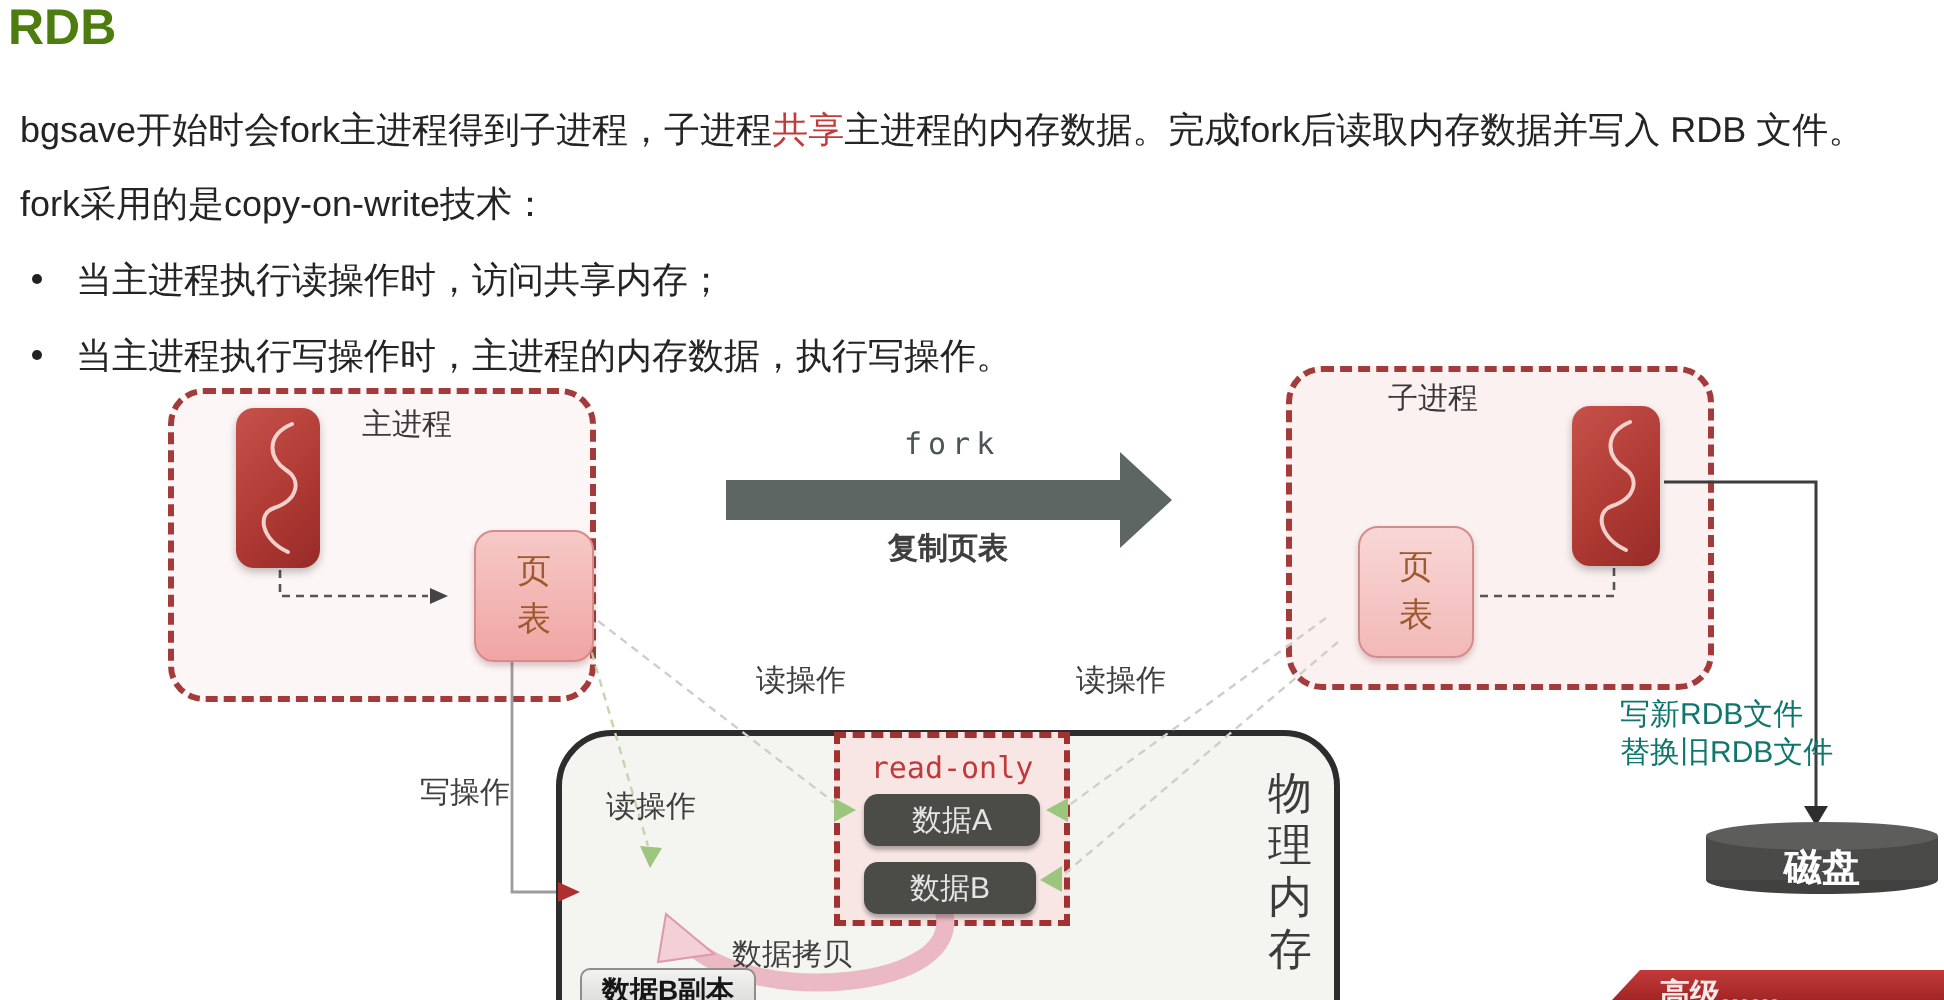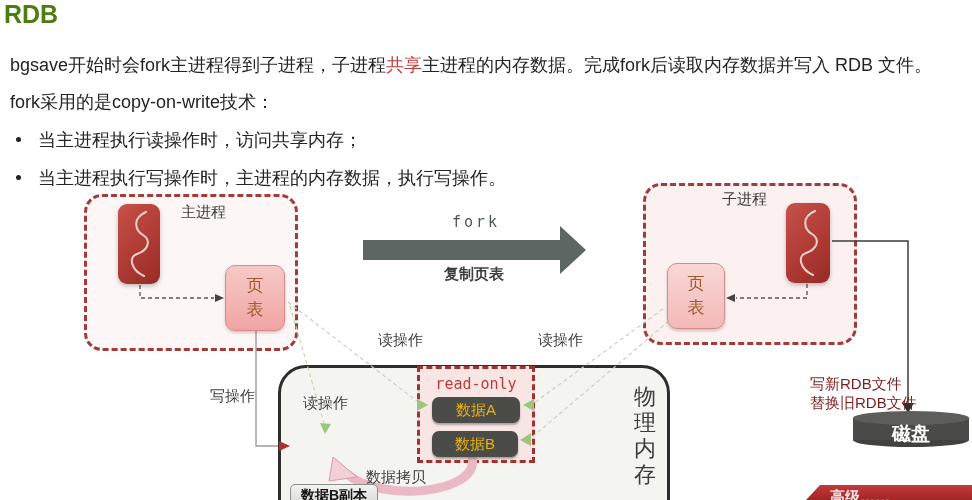--- a/index.html
+++ b/index.html
@@ -21,47 +21,47 @@
   .proc-icon {
     border-radius:9px; z-index:3;
     background:linear-gradient(135deg,#c6524a 0%,#b03a34 55%,#962b27 100%);
     box-shadow:0 2px 4px rgba(0,0,0,.25);
   }
   .pagetable {
     z-index:3; border:1px solid #d48c8a; border-radius:10px;
     box-shadow:0 2px 3px rgba(120,40,40,.25);
     color:#9c5a2e; font-size:17px; line-height:24px; text-align:center;
     display:flex; align-items:center; justify-content:center;
-    width:60px; height:66px;
+    width:60px; height:66px;margin-left:12px;
   }
   .pagetable .vchar { width:1em; line-break:anywhere; overflow-wrap:break-word; }
   .pt-left  { background:linear-gradient(180deg,#f6c9c7,#f0a5a3); }
   .pt-right { background:linear-gradient(180deg,#f8d7d6,#f2b9b7); }
   
   .phys-box { left:278px; top:365px; width:392px; height:170px;
     border:3px solid #2d2d2d; border-radius:28px; background:#f4f4f1; z-index:1; }
   .vtext { left:634px; top:384px; width:24px; font-size:22px; line-height:26px;
     color:#3c3c3c; line-break:anywhere; overflow-wrap:break-word; z-index:5; }
   .ro-box { left:417px; top:366px; width:118px; height:97px;
     border:3px dashed #a23232; background:#f8e6e5; z-index:2; }
   .ro-label { left:0; right:0; top:6px; text-align:center;
     font-family:"DejaVu Sans Mono", monospace; font-size:15px; color:#c03a3a; }
-  .data-chip { z-index:3; background:#4b4b47; border-radius:7px; color:#eab308;
+  .data-chip { z-index:3; background:#4b4b47; border-radius:7px; color:#e5e5e5;
     font-size:15px; display:flex; align-items:center; justify-content:center;
     box-shadow:0 2px 2px rgba(0,0,0,.3); }
   .copy-chip { left:290px; top:436px; width:88px; height:23px; z-index:3;
     background:linear-gradient(180deg,#f2f2f0,#d7d7d5); border:1px solid #8e8e8e;
     border-radius:5px; color:#161616; font-size:14px; font-weight:bold;
     display:flex; align-items:center; justify-content:center;margin-top:48px; }
   
   .edge-label { font-size:15px; color:#3f3f3f; white-space:nowrap; z-index:5; }
   .fork-label { font-family:"DejaVu Sans Mono", monospace; font-size:15px;
     letter-spacing:3px; color:#4b5456; z-index:5; }
-  .rdb-note { left:810px; top:374px; font-size:15px; line-height:19px;
-    color:#7f1d1d; white-space:nowrap; z-index:5; }
+  .rdb-note { left:810px; top:348px; font-size:15px; line-height:19px;
+    color:#0f766e; white-space:nowrap; z-index:5; }
   
   .svg-layer { left:0; top:0; width:972px; height:500px; z-index:2; pointer-events:none; }
   .icon-svg { width:100%; height:100%; display:block; }
   
   .disk { left:852px; top:410px; width:118px; height:38px; z-index:3; }
   .disk-label { left:0; right:0; top:11px; text-align:center; color:#fff;
     font-size:19px; font-weight:bold; z-index:4; }
   
   .ribbon { left:806px; top:485px; width:166px; height:15px; z-index:6;
     background:linear-gradient(180deg,#c33a3a,#a22525);
@@ -132,21 +132,21 @@
       <path d="M28 8 C14 14 17 26 25 31 C33 36 31 46 19 50 C10 53 13 66 26 72" fill="none" stroke="rgba(255,235,230,.85)" stroke-width="2" stroke-linecap="round"></path>
     </svg>
   </div>
   <div class="abs pagetable pt-left" style="left:225px; top:265px;">
     <div class="vchar">页表</div>
   </div>
 
   <div class="abs fork-label" style="left:452px; top:213px;">fork</div>
   <div class="abs edge-label" style="left:444px; top:265px;font-weight:bold;">复制页表</div>
 
-  <div class="abs proc-label" style="left:722px; top:190px;">子进程</div>
+  <div class="abs proc-label" style="left:694px; top:190px;">子进程</div>
   <div class="abs proc-icon" style="left:786px; top:203px; width:44px; height:80px;">
     <svg class="icon-svg" viewBox="0 0 42 80">
       <path d="M28 8 C14 14 17 26 25 31 C33 36 31 46 19 50 C10 53 13 66 26 72" fill="none" stroke="rgba(255,235,230,.85)" stroke-width="2" stroke-linecap="round"></path>
     </svg>
   </div>
   <div class="abs pagetable pt-right" style="left:667px; top:263px; width:58px;">
     <div class="vchar">页表</div>
   </div>
 
   <div class="abs vtext">物理内存</div>

